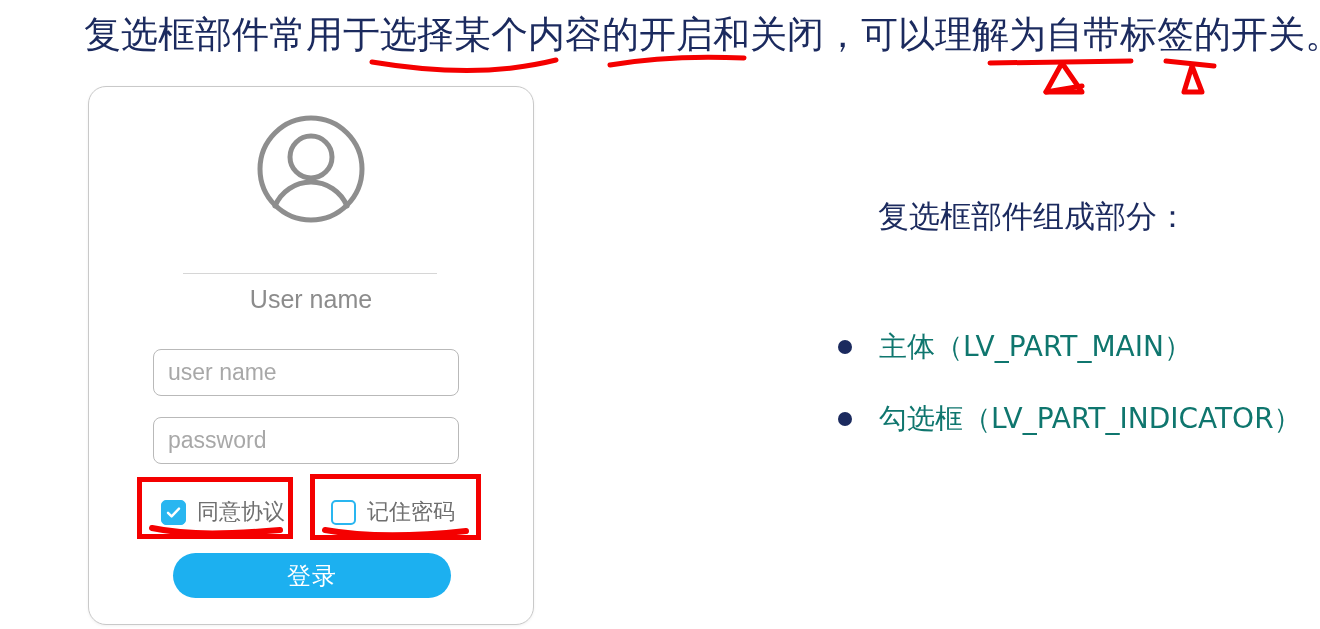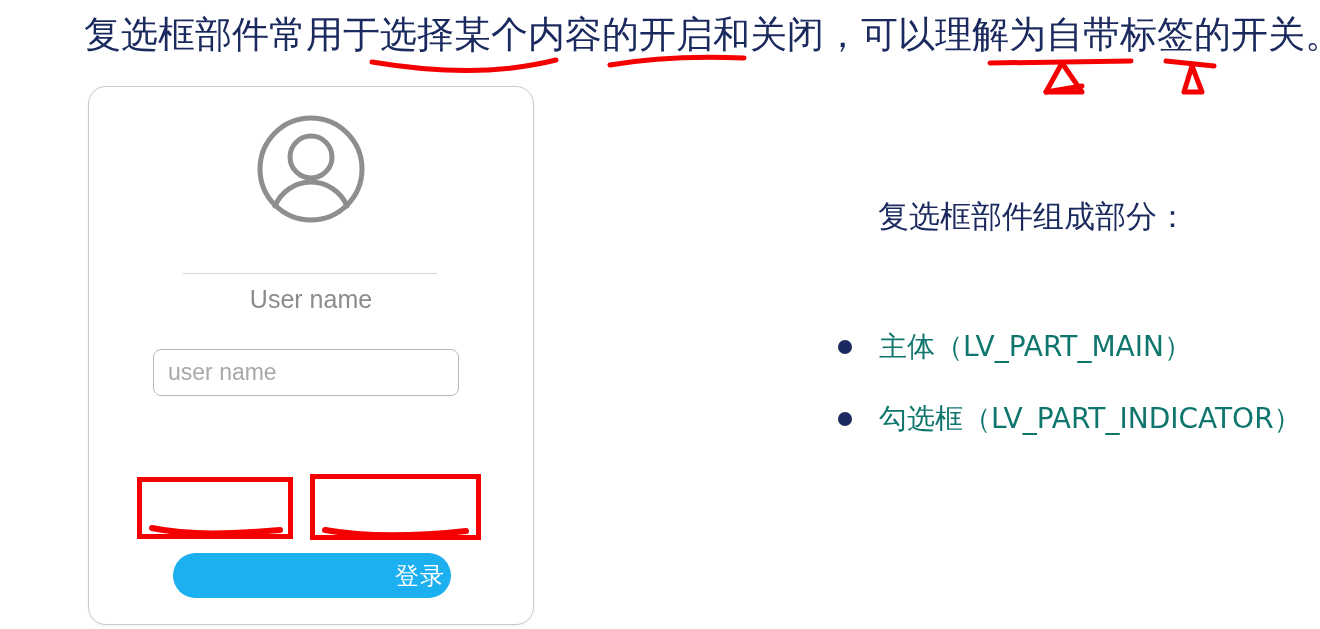--- a/index.html
+++ b/index.html
@@ -161,21 +161,20 @@
     width: 278px;
     height: 45px;
     background: #1cb0f0;
     border: none;
     border-radius: 23px;
     color: #ffffff;
     font-size: 24px;
     font-family: "DejaVu Sans", sans-serif;
     cursor: pointer;
     letter-spacing: 1px;
-    text-align: right;
   }
 
   
   .right-panel {
     position: absolute;
     left: 866px;
     top: 196px;
     width: 440px;
     color: #1b2a5e;
     margin-left: 12px;
@@ -238,21 +237,39 @@
         <circle cx="56" cy="56" r="51" fill="none" stroke="#8e8e8e" stroke-width="5"></circle>
         <circle cx="56" cy="44" r="21" fill="none" stroke="#8e8e8e" stroke-width="5"></circle>
         <path d="M20 93 A39 39 0 0 1 92 93" fill="none" stroke="#8e8e8e" stroke-width="5" stroke-linecap="round"></path>
       </svg>
     </div>
 
     <div class="divider"></div>
     <div class="card-sub">User name</div>
 
     <input class="field field-user" type="text" placeholder="user name" style="">
-
+    <input class="field field-pass" type="text" placeholder="password" style="">
+
+    <div class="cb-row">
+
+      <div class="cb-item cb-agree">
+        <span class="cb-box checked">
+          <svg width="17" height="17" viewBox="0 0 17 17">
+            <path d="M3 8.8 L6.6 12.4 L14 4.6" fill="none" stroke="#ffffff" stroke-width="2.4" stroke-linecap="round" stroke-linejoin="round"></path>
+          </svg>
+        </span>
+        <span class="cb-label">同意协议</span>
+      </div>
+
+      <div class="cb-item cb-remember">
+        <span class="cb-box unchecked"></span>
+        <span class="cb-label">记住密码</span>
+      </div>
+
+    </div>
 
     <button class="login-btn">登录</button>
   </div>
 
   <div class="right-panel">
     <div class="rp-heading">复选框部件组成部分：</div>
     <div class="rp-list">
       <div class="rp-item">
         <span class="rp-bullet"></span>
         <span class="rp-text">主体（LV_PART_MAIN）</span>

